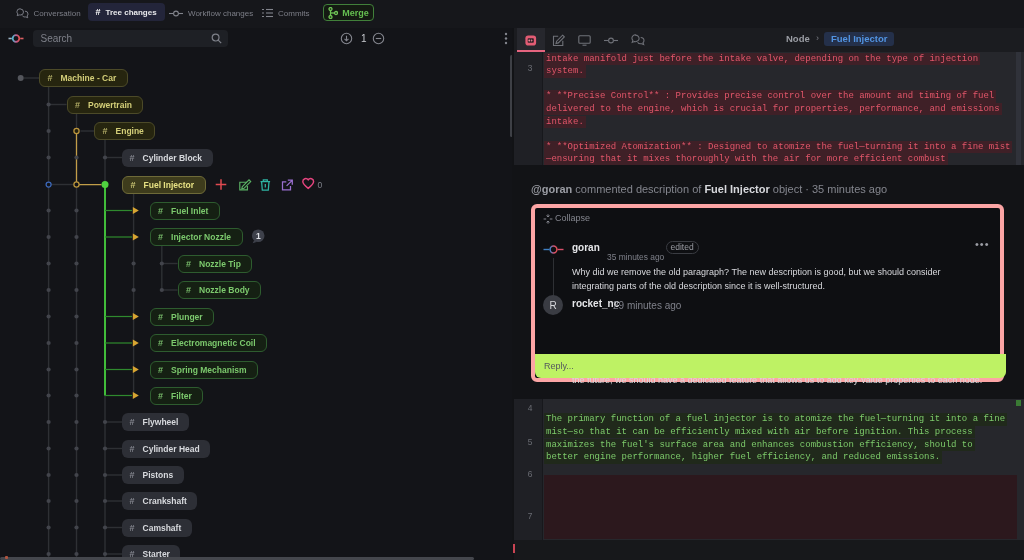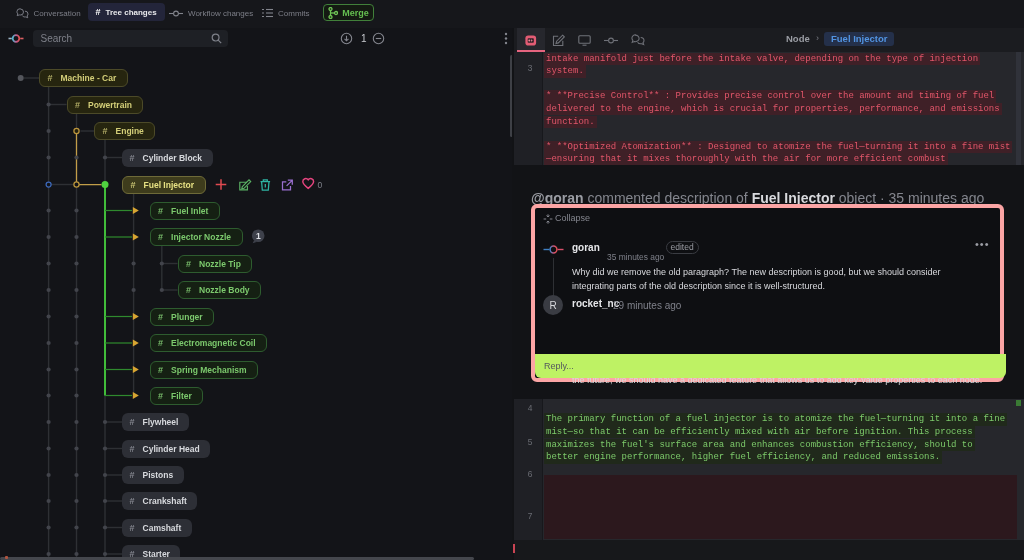--- a/index.html
+++ b/index.html
@@ -321,28 +321,28 @@
                   color:#5294e2; font-size:9.5px; font-weight:bold; display:flex; align-items:center; padding:0 7px;">Fuel Injector</div>
     </div>
 
     <div id="code1">
       <div class="gutter"></div>
       <div class="lnum" style="top:12px;">3</div>
       <div class="crow" style="top:0.5px;"><span class="red">intake manifold just before the intake valve, depending on the type of injection</span></div>
       <div class="crow" style="top:13.1px;"><span class="red">system.</span></div>
       <div class="crow" style="top:38.3px;"><span class="red">* **Precise Control** : Provides precise control over the amount and timing of fuel</span></div>
       <div class="crow" style="top:50.9px;"><span class="red">delivered to the engine, which is crucial for properties, performance, and emissions</span></div>
-      <div class="crow" style="top:63.5px;"><span class="red">function.</span></div>
+      <div class="crow" style="top:63.5px;"><span class="red">intake.</span></div>
       <div class="crow" style="top:88.7px;"><span class="red">* **Optimized Atomization** : Designed to atomize the fuel—turning it into a fine mist</span></div>
       <div class="crow" style="top:101.3px;"><span class="red">—ensuring that it mixes thoroughly with the air for more efficient combust</span></div>
       <div class="abs" style="left:502px; top:0px; width:5px; height:113px; background:#30323a;"></div>
     </div>
 
     <div id="commentsec">
-      <div style="position:absolute; left:17px; top:25px; font-size:14px; color:#84868e;text-align:right;">
+      <div style="position:absolute; left:17px; top:18px; font-size:11px; color:#84868e;text-align:right;">
         <b style="color:#9b9da4;">@goran</b> commented description of <b style="color:#d8d9dd;">Fuel Injector</b> object · 35 minutes ago
       </div>
       <div id="card">
         <svg style="position:absolute; left:8px; top:5.5px;" width="10" height="10" viewBox="0 0 10 10" fill="none" stroke="#84868e" stroke-width="1">
           <path d="M5 0.3 v2.6 M5 9.7 v-2.6 M0.6 5 h2.6 M9.4 5 h-2.6"></path>
           <path d="M3.5 1.6 l1.5 1.3 l1.5 -1.3 M3.5 8.4 l1.5 -1.3 l1.5 1.3"></path>
         </svg>
         <div style="position:absolute; left:20px; top:5px; color:#84868e; font-size:9px;">Collapse</div>
 
         <div style="position:absolute; left:18px; top:50px; width:1px; height:47px; background:#2e3034;"></div>

